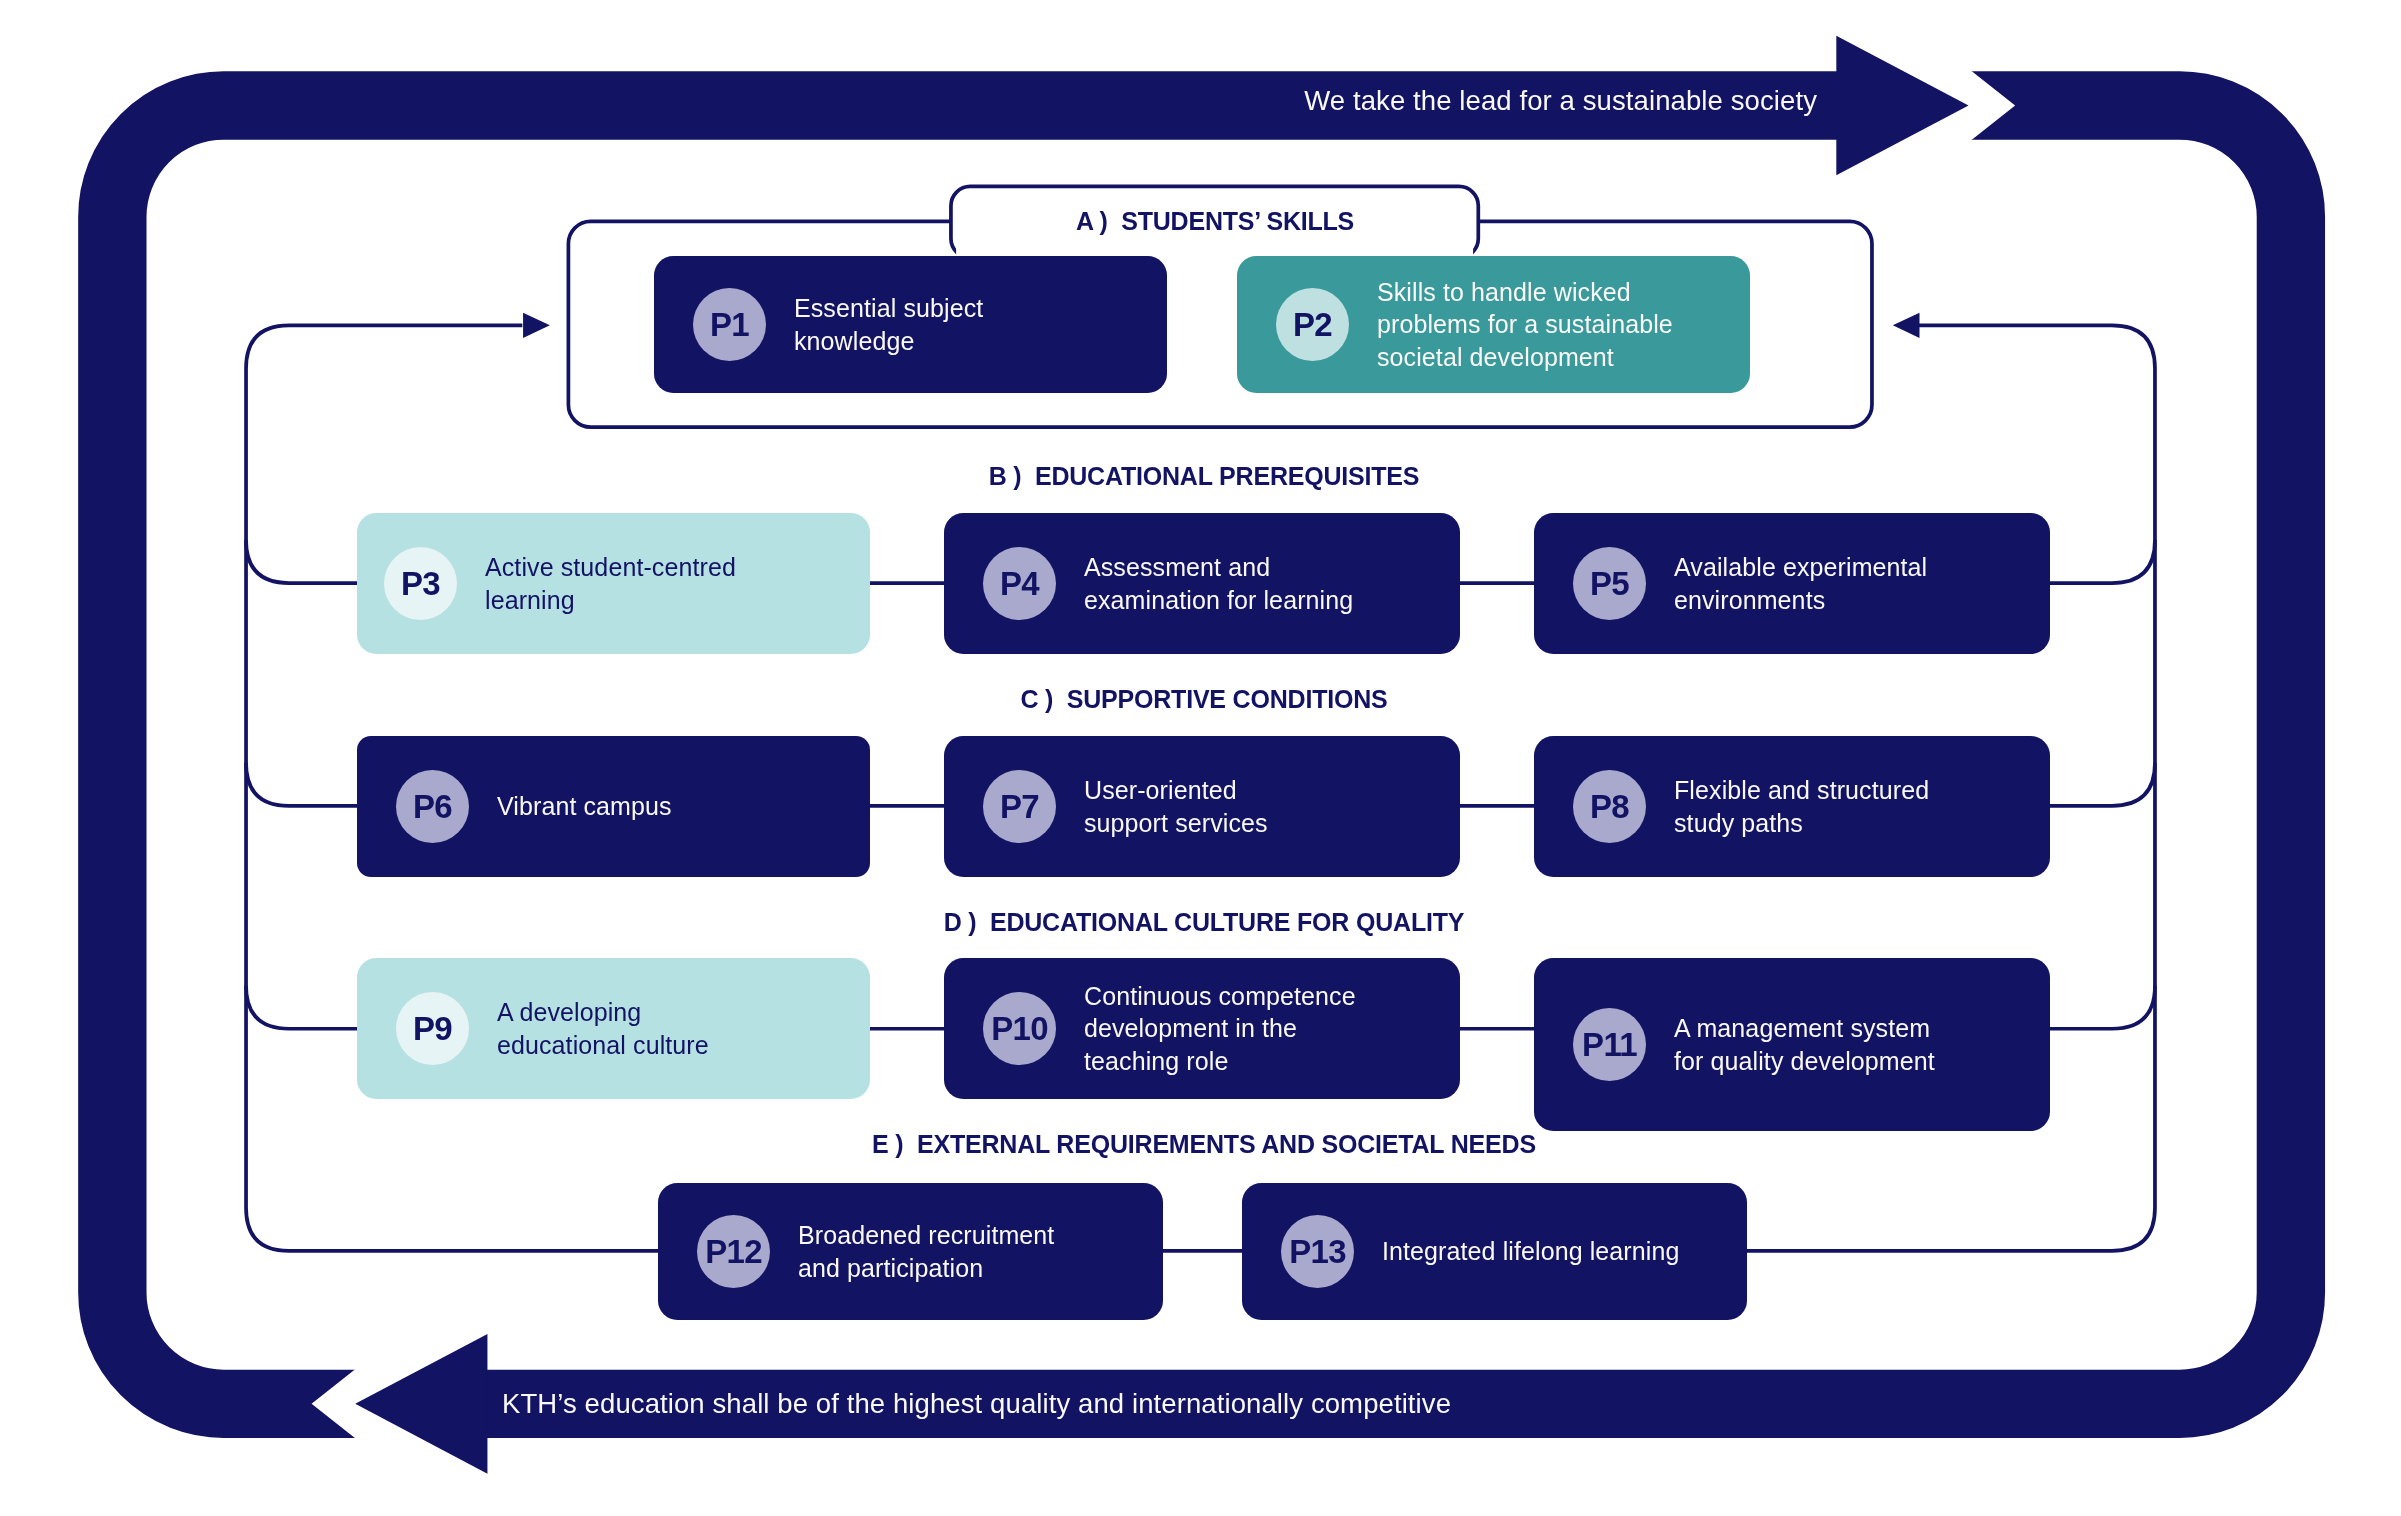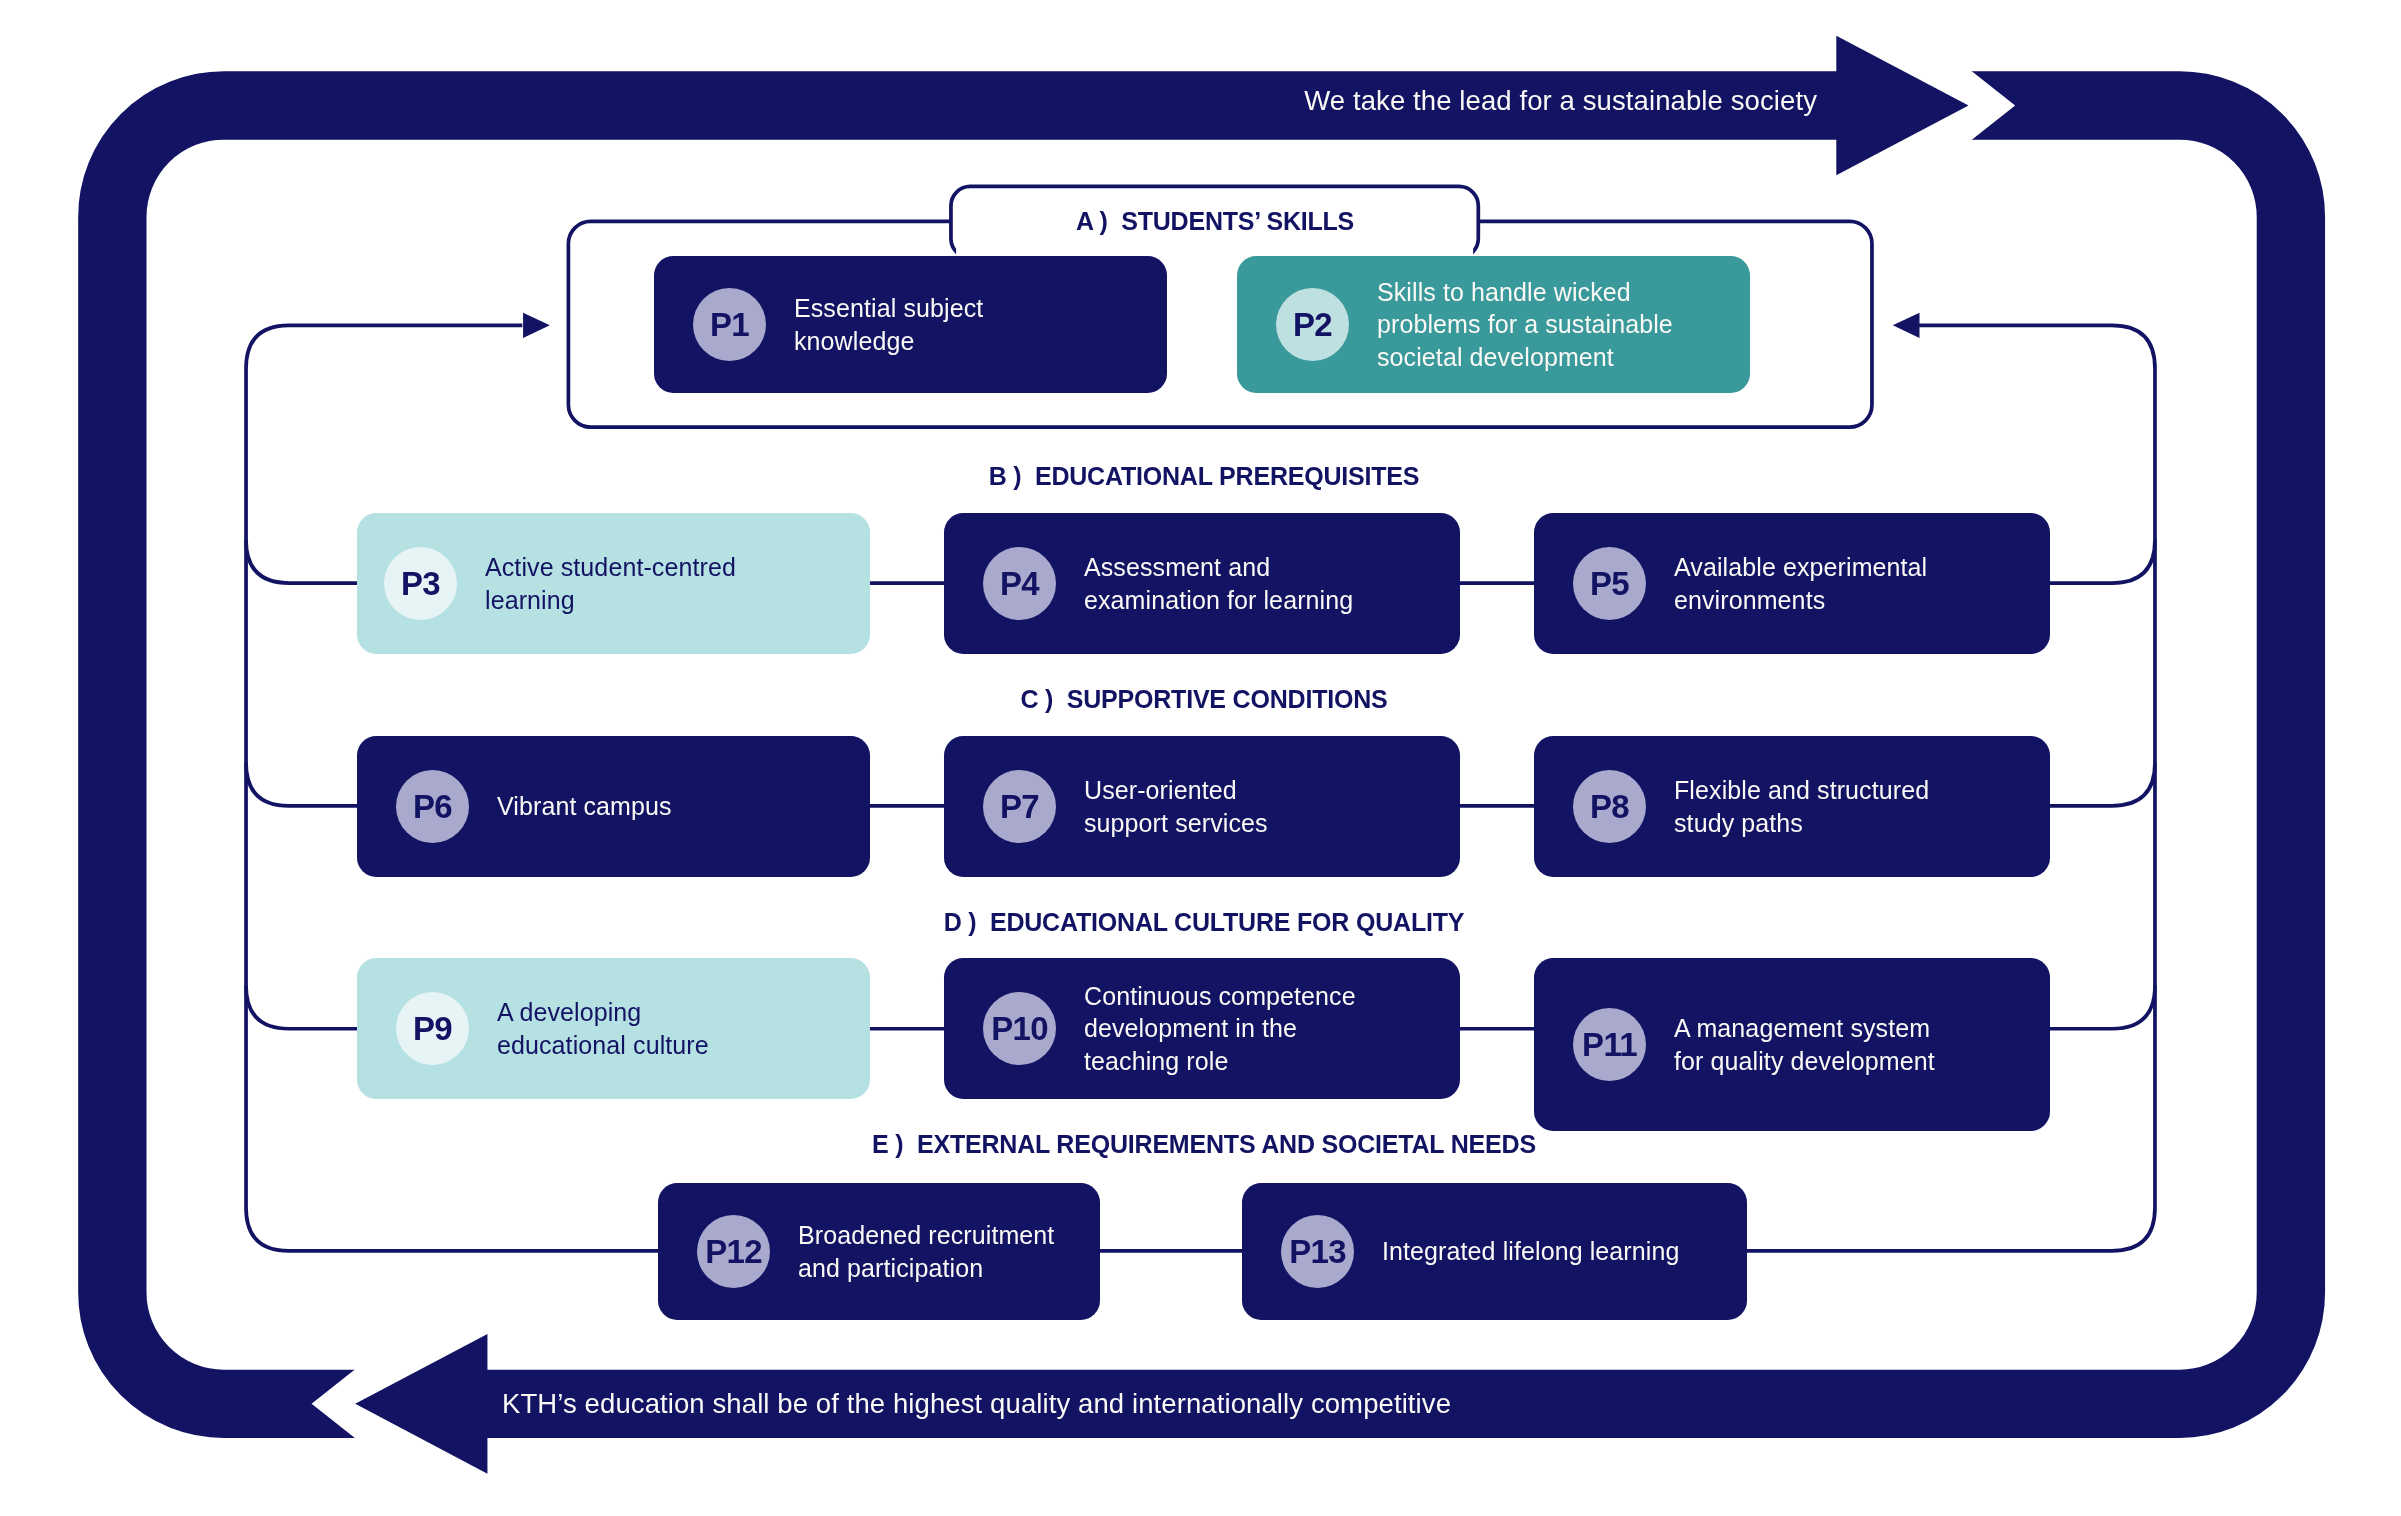--- a/index.html
+++ b/index.html
@@ -62,27 +62,27 @@
   .plabel{
     font-size:25px;line-height:1.3;white-space:pre-line;
     font-weight:400;letter-spacing:0.1px;padding-right:22px;
   }
 
   #p1{left:654px;top:256px;width:513px;height:137px;}
   #p2{left:1237px;top:256px;width:513px;height:137px;}
   #p3{left:357px;top:513px;width:513px;height:141px;padding-left:27px;}
   #p4{left:944px;top:513px;width:516px;height:141px;}
   #p5{left:1534px;top:513px;width:516px;height:141px;}
-  #p6{left:357px;top:736px;width:513px;height:141px;}
+  #p6{left:357px;top:736px;width:513px;height:141px;border-radius:14px;}
   #p7{left:944px;top:736px;width:516px;height:141px;}
   #p8{left:1534px;top:736px;width:516px;height:141px;}
   #p9{left:357px;top:958px;width:513px;height:141px;}
   #p10{left:944px;top:958px;width:516px;height:141px;}
   #p11{left:1534px;top:958px;width:516px;height:173px;}
-  #p12{left:658px;top:1183px;width:442px;height:137px;}
+  #p12{left:658px;top:1183px;width:505px;height:137px;}
   #p13{left:1242px;top:1183px;width:505px;height:137px;}
 </style>
 </head>
 <body>
 
 <div id="canvas">
 
   <svg id="diagram-svg" width="2401" height="1516" viewBox="0 0 3232 2041">
 
     <rect x="151" y="142" width="2933" height="1748" rx="150" ry="150" fill="none" stroke="var(--navy)" stroke-width="92"></rect>

